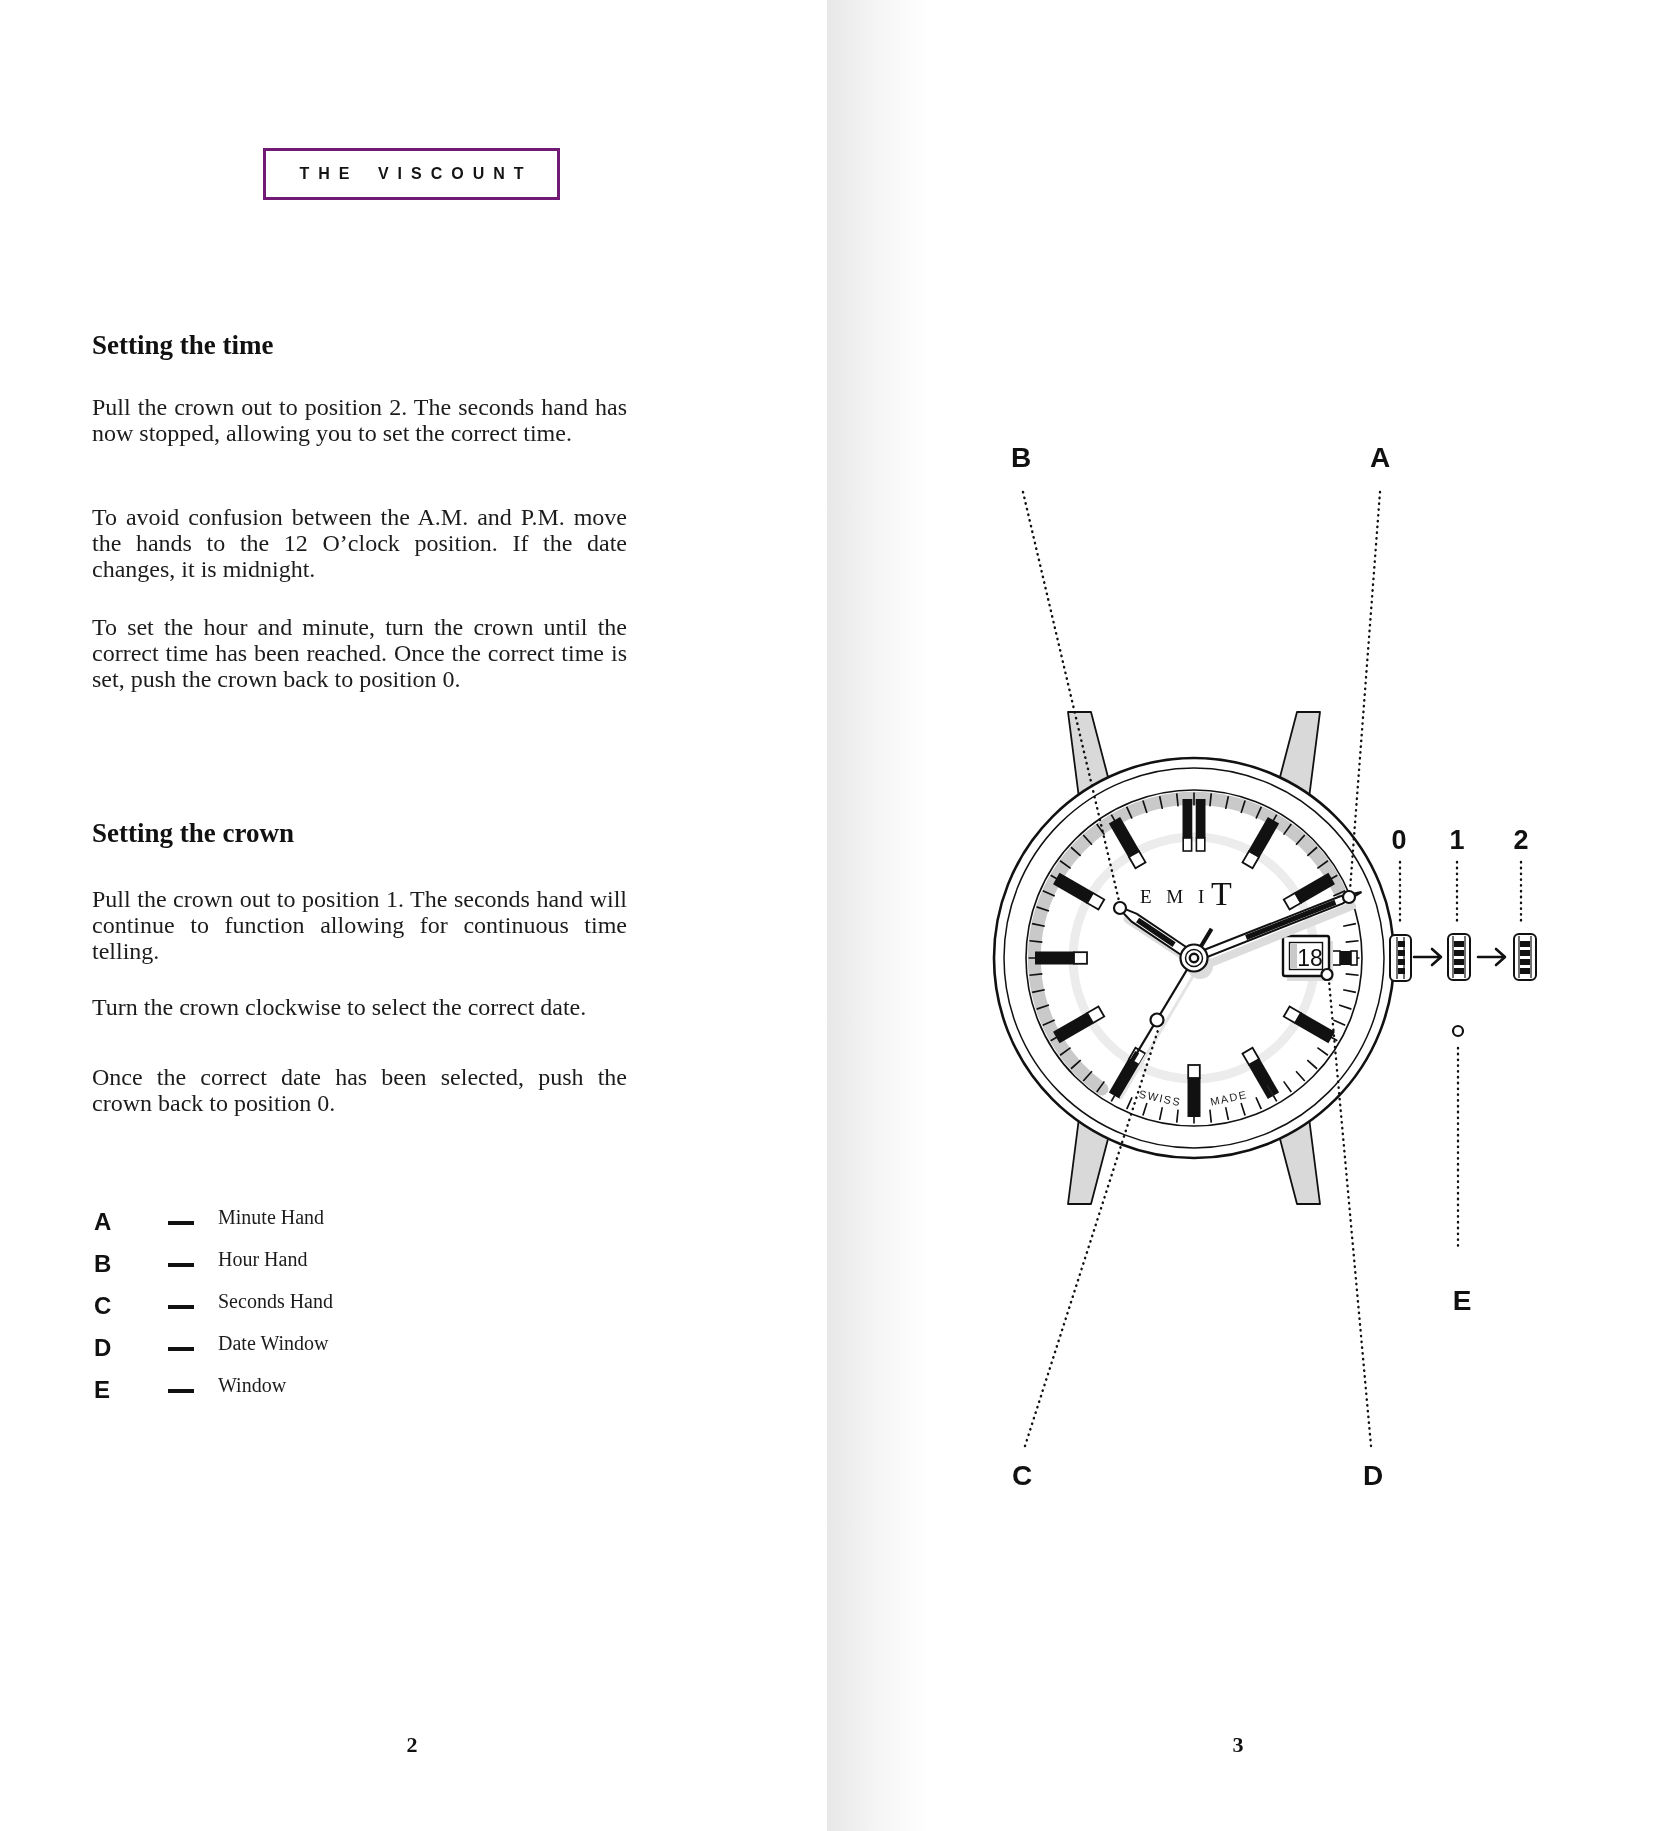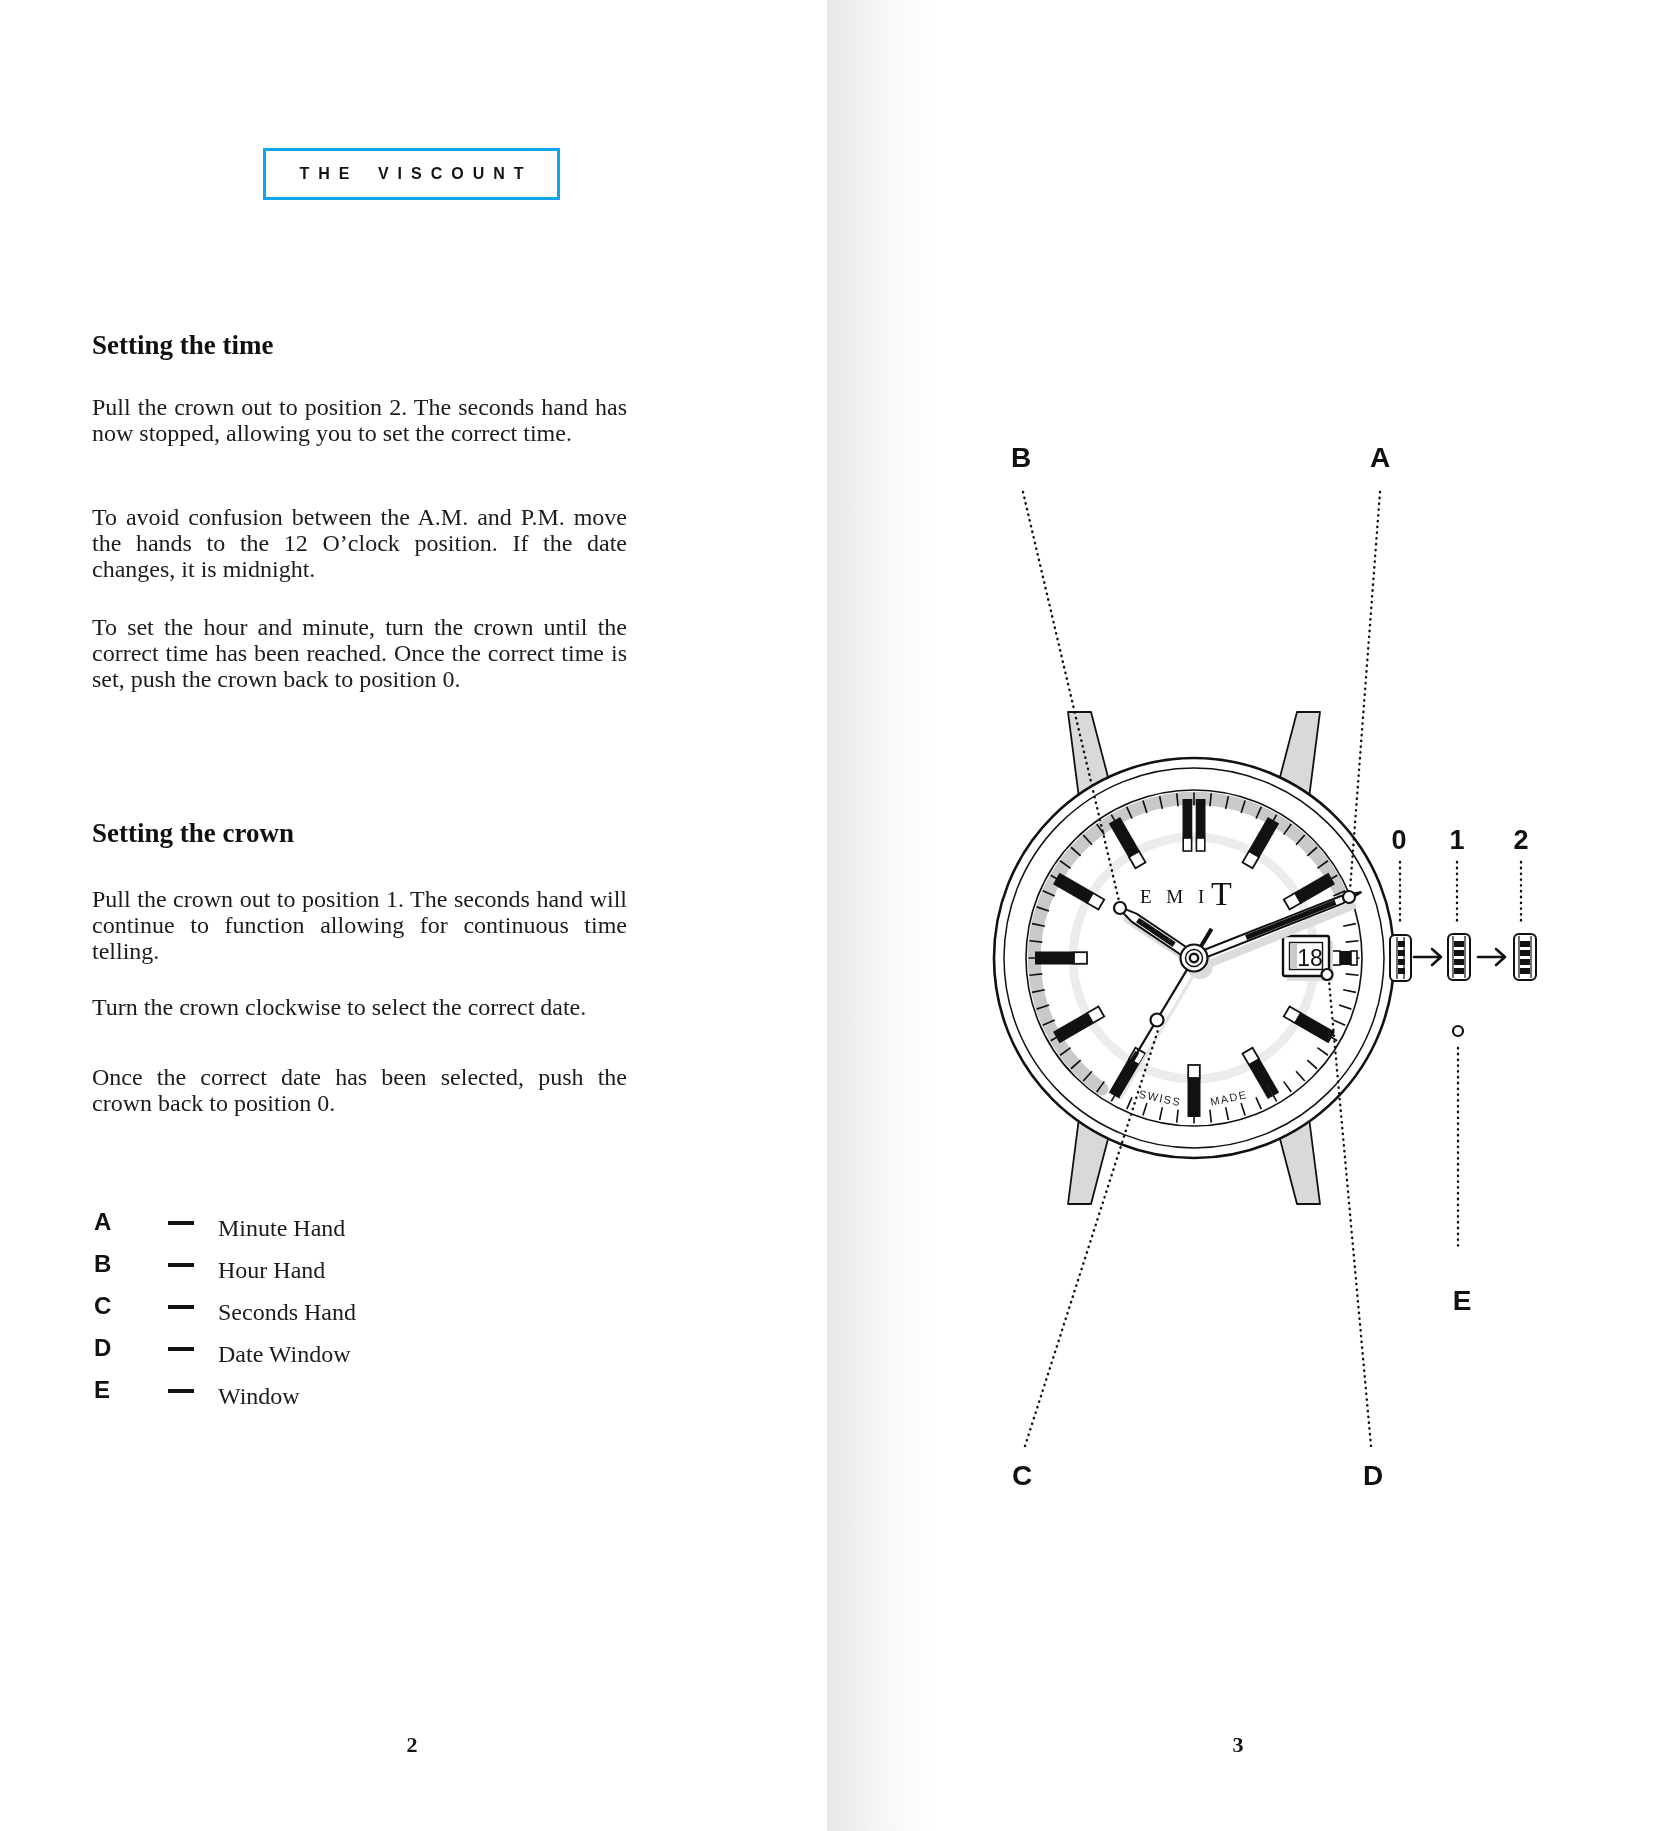--- a/index.html
+++ b/index.html
@@ -2,33 +2,33 @@
 <html><head>
 <meta charset="utf-8">
 <style>
   html,body{margin:0;padding:0;background:#fff;}
   .canvas{position:relative;width:1654px;height:1831px;background:#ffffff;overflow:hidden;
           font-family:"Liberation Serif",serif;color:#161616;}
   .gutter{position:absolute;left:827px;top:0;width:105px;height:1831px;
           background:linear-gradient(to right,#e7e7e7 0%,#f6f6f6 50%,#ffffff 100%);}
   
   .title-box{position:absolute;left:263px;top:148px;width:297px;height:52px;
-             border:3px solid #0ea5e9;box-sizing:border-box;display:flex;align-items:center;justify-content:center;}
+             border:3px solid #701a75;box-sizing:border-box;display:flex;align-items:center;justify-content:center;}
   .title-box span{font-family:"Liberation Sans",sans-serif;font-weight:bold;font-size:16px;
              letter-spacing:9px;word-spacing:6px;color:#141414;padding-left:9px;}
   .h{position:absolute;left:92px;width:535px;margin:0;font-weight:bold;font-size:27px;color:#111;}
   .p{position:absolute;left:92px;width:535px;margin:0;font-size:24px;line-height:26px;
      text-align:justify;color:#1c1c1c;}
   .p.last{text-align:left;}
   .legend{position:absolute;left:92px;top:1202px;width:420px;}
   .legend-row{position:relative;height:42px;}
   .legend-key{position:absolute;left:2px;top:6px;font-family:"Liberation Sans",sans-serif;
               font-weight:bold;font-size:24px;color:#111;}
   .legend-dash{position:absolute;left:76px;top:19px;width:26px;height:4px;background:#111;}
-  .legend-label{position:absolute;left:126px;top:4px;font-size:24px;color:#1c1c1c;margin-top:9px;}
+  .legend-label{position:absolute;left:126px;top:4px;font-size:20px;color:#1c1c1c;}
   .pagenum{position:absolute;width:60px;text-align:center;font-weight:bold;font-size:22px;color:#111;}
   .pagenum.left{left:382px;top:1732px;}
   .pagenum.right{left:1208px;top:1732px;}
   .diagram-svg{position:absolute;left:828px;top:0;width:826px;height:1831px;}
 </style>
 </head>
 <body>
 
 <div class="canvas">
 

